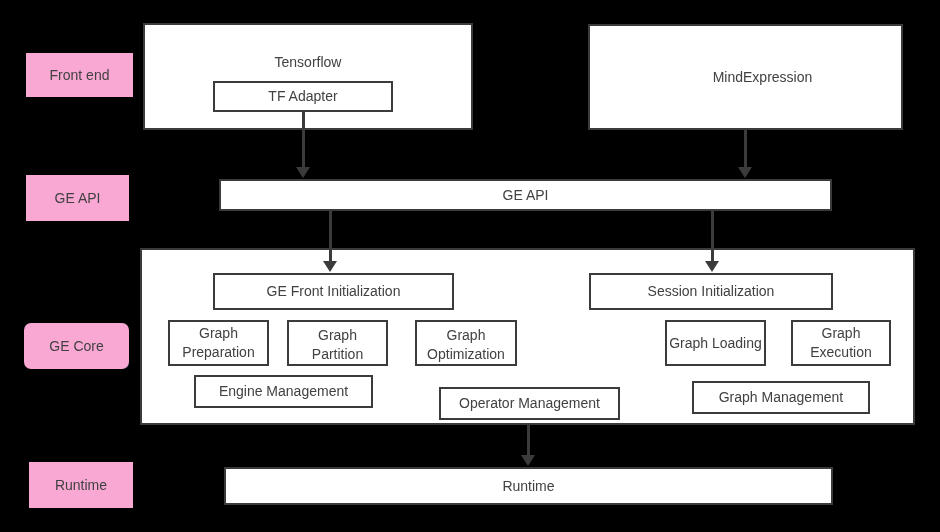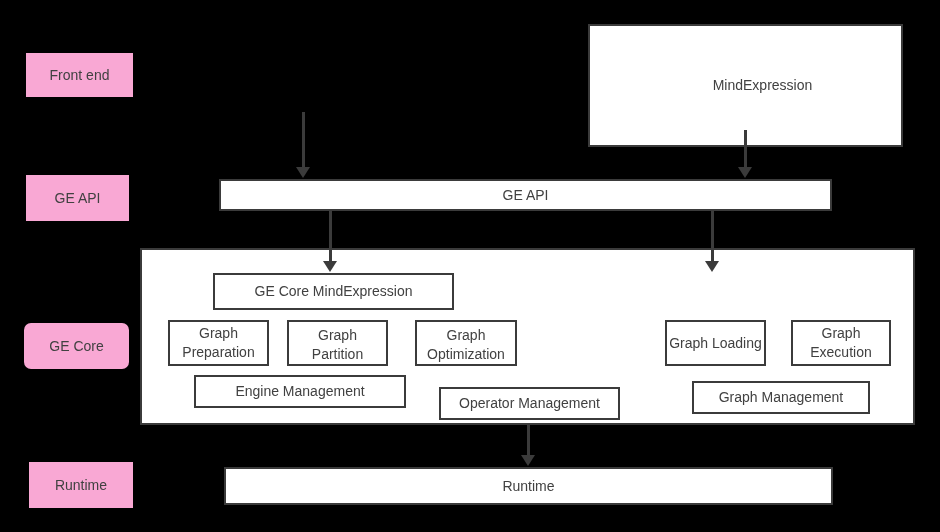--- a/index.html
+++ b/index.html
@@ -25,37 +25,37 @@
 
   .rl-frontend { left: 26px;  top: 53px;  width: 107px; height: 44px; }
   .rl-geapi    { left: 26px;  top: 175px; width: 103px; height: 46px; }
   .rl-gecore   { left: 24px;  top: 323px; width: 105px; height: 46px; border-radius: 7px; }
   .rl-runtime  { left: 29px;  top: 462px; width: 104px; height: 46px; }
 
   .tensorflow  { left: 143px; top: 23px;  width: 330px; height: 107px; display: block; }
   .tf-title    { position: absolute; left: 0; top: 28px; width: 100%; text-align: center; }
   .tf-adapter  { left: 68px;  top: 56px;  width: 180px; height: 31px; }
 
-  .mindexpr    { left: 588px; top: 24px;  width: 315px; height: 123px; padding-left: 34px; }
+  .mindexpr    { left: 588px; top: 24px;  width: 315px; height: 106px; padding-left: 34px; }
 
   .geapi-bar   { left: 219px; top: 179px; width: 613px; height: 32px; }
 
   .gecore-box  { left: 140px; top: 248px; width: 775px; height: 177px; display: block; }
   .gecore-box .box { position: absolute; }
   .core-init   { left: 71px;  top: 23px;  width: 241px; height: 37px; }
   .sess-init   { left: 447px; top: 23px;  width: 244px; height: 37px; }
   .stage       { top: 70px; height: 46px; padding: 0 2px; }
   .st1 { left: 26px;  width: 101px; }
   .st2 { left: 145px; width: 101px; align-items: flex-end; }
   .st3 { left: 273px; width: 102px; align-items: flex-end; }
   .st4 { left: 396px; width: 104px; }
   .st5 { left: 523px; width: 101px; }
   .st6 { left: 649px; width: 100px; }
   .mgmt        { top: 125px; height: 33px; }
-  .mg1 { left: 52px;  width: 212px; }
+  .mg1 { left: 52px;  width: 179px; }
   .mg2 { left: 297px; width: 181px; margin-top: 12px; }
   .mg3 { left: 550px; width: 178px; margin-top: 6px; }
 
   .runtime-bar { left: 224px; top: 467px; width: 609px; height: 38px; }
 
   
   .arrow {
     position: absolute; width: 14px;
     display: flex; flex-direction: column; align-items: center;
   }
@@ -75,31 +75,40 @@
 </head>
 <body>
 
 <div class="canvas">
 
   <div class="rowlabel rl-frontend">Front end</div>
   <div class="rowlabel rl-geapi">GE API</div>
   <div class="rowlabel rl-gecore">GE Core</div>
   <div class="rowlabel rl-runtime">Runtime</div>
 
+  <div class="box tensorflow">
+    <div class="tf-title">Tensorflow</div>
+    <div class="box tf-adapter">
+      <span>TF Adapter</span>
+    </div>
+  </div>
   <div class="box mindexpr">
     <span>MindExpression</span>
   </div>
 
   <div class="box geapi-bar">
     <span>GE API</span>
   </div>
 
   <div class="box gecore-box">
     <div class="box core-init">
-      <span>GE Core MindExpression</span>
+      <span>GE Front Initialization</span>
+    </div>
+    <div class="box sess-init">
+      <span>Session Initialization</span>
     </div>
 
     <div class="box stage st1">
       <span>Graph Preparation</span>
     </div>
     <div class="box stage st2">
       <span>Graph Partition</span>
     </div>
     <div class="box stage st3">
       <span>Graph Optimization</span>

